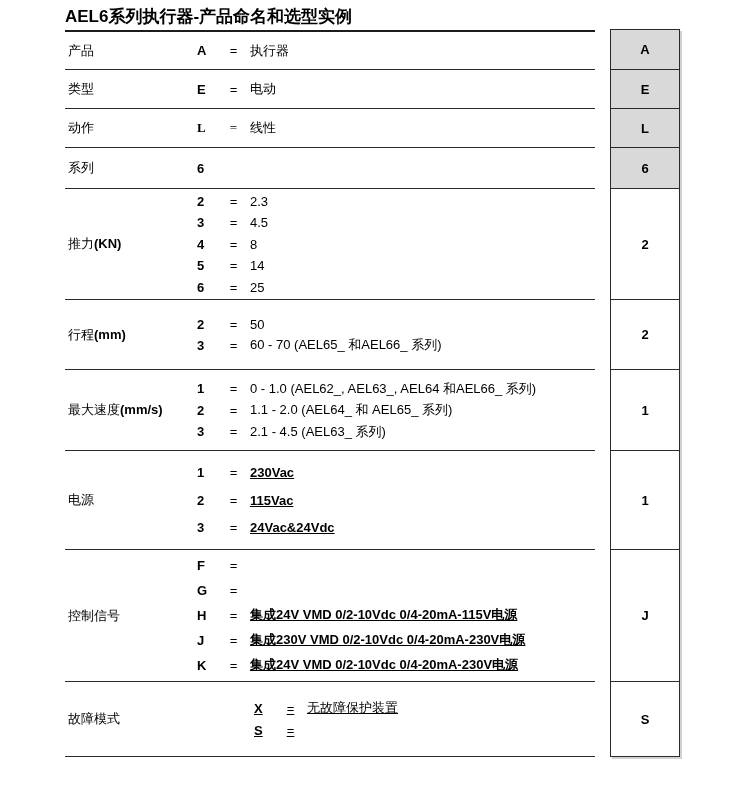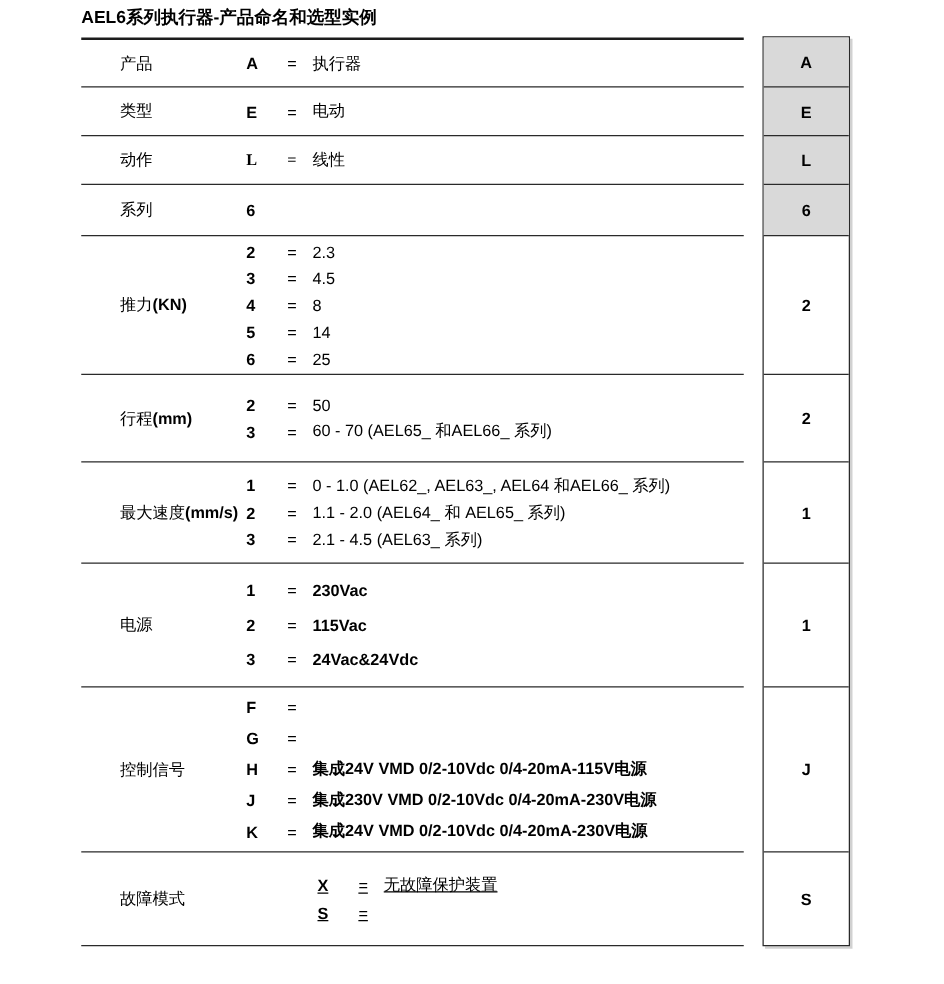--- a/index.html
+++ b/index.html
@@ -7,50 +7,50 @@
   .canvas{
     position:relative;
     width:755px; height:787px;
     background:#ffffff;
     font-family:"Liberation Sans","DejaVu Sans",sans-serif;
     color:#000;
     overflow:hidden;
   }
   .title{
     position:absolute; left:65px; top:5px;
-    font-size:14px; font-weight:bold; white-space:nowrap;
+    font-size:17px; font-weight:bold; white-space:nowrap;
   }
   .spec-table{
     position:absolute; left:65px; top:30px; width:530px;
     border-top:2px solid #1c1c1c;
   }
   .spec-row{
     position:relative;
     border-bottom:1.5px solid #2a2a2a;
     display:flex; align-items:center;
   }
   .row-label{
     position:absolute; left:3px; top:50%;
     transform:translateY(-50%);
-    font-size:13px; white-space:nowrap;margin-left:28px;
+    font-size:13px; white-space:nowrap;
   }
   .row-label .unit{ font-weight:bold; }
   .entries{
     width:100%; height:100%;
     padding-left:132px;
     display:flex; flex-direction:column; justify-content:center;
   }
   .spec-row.indent .entries{ padding-left:189px; }
   .entry{
     display:flex; align-items:center;
     font-size:13px; white-space:nowrap;
   }
   .entry .code{ width:20px; font-weight:bold; flex:0 0 auto; }
   .entry .eq{ width:33px; text-align:center; flex:0 0 auto; }
-  .spec-row.bold-values .entry .val{ font-weight:bold; }
+  .spec-row.bold-values .entry .val{ font-weight:bold;text-decoration:underline; }
   .result-column{
     position:absolute; left:610px; top:29px; width:70px;
     border:1.5px solid #2a2a2a;
     background:#ffffff;
     box-shadow:2px 2px 0 rgba(0,0,0,0.18);
   }
   .result-cell{
     display:flex; align-items:center; justify-content:center;
     font-size:13px; font-weight:bold;
     border-top:1.5px solid #2a2a2a;

